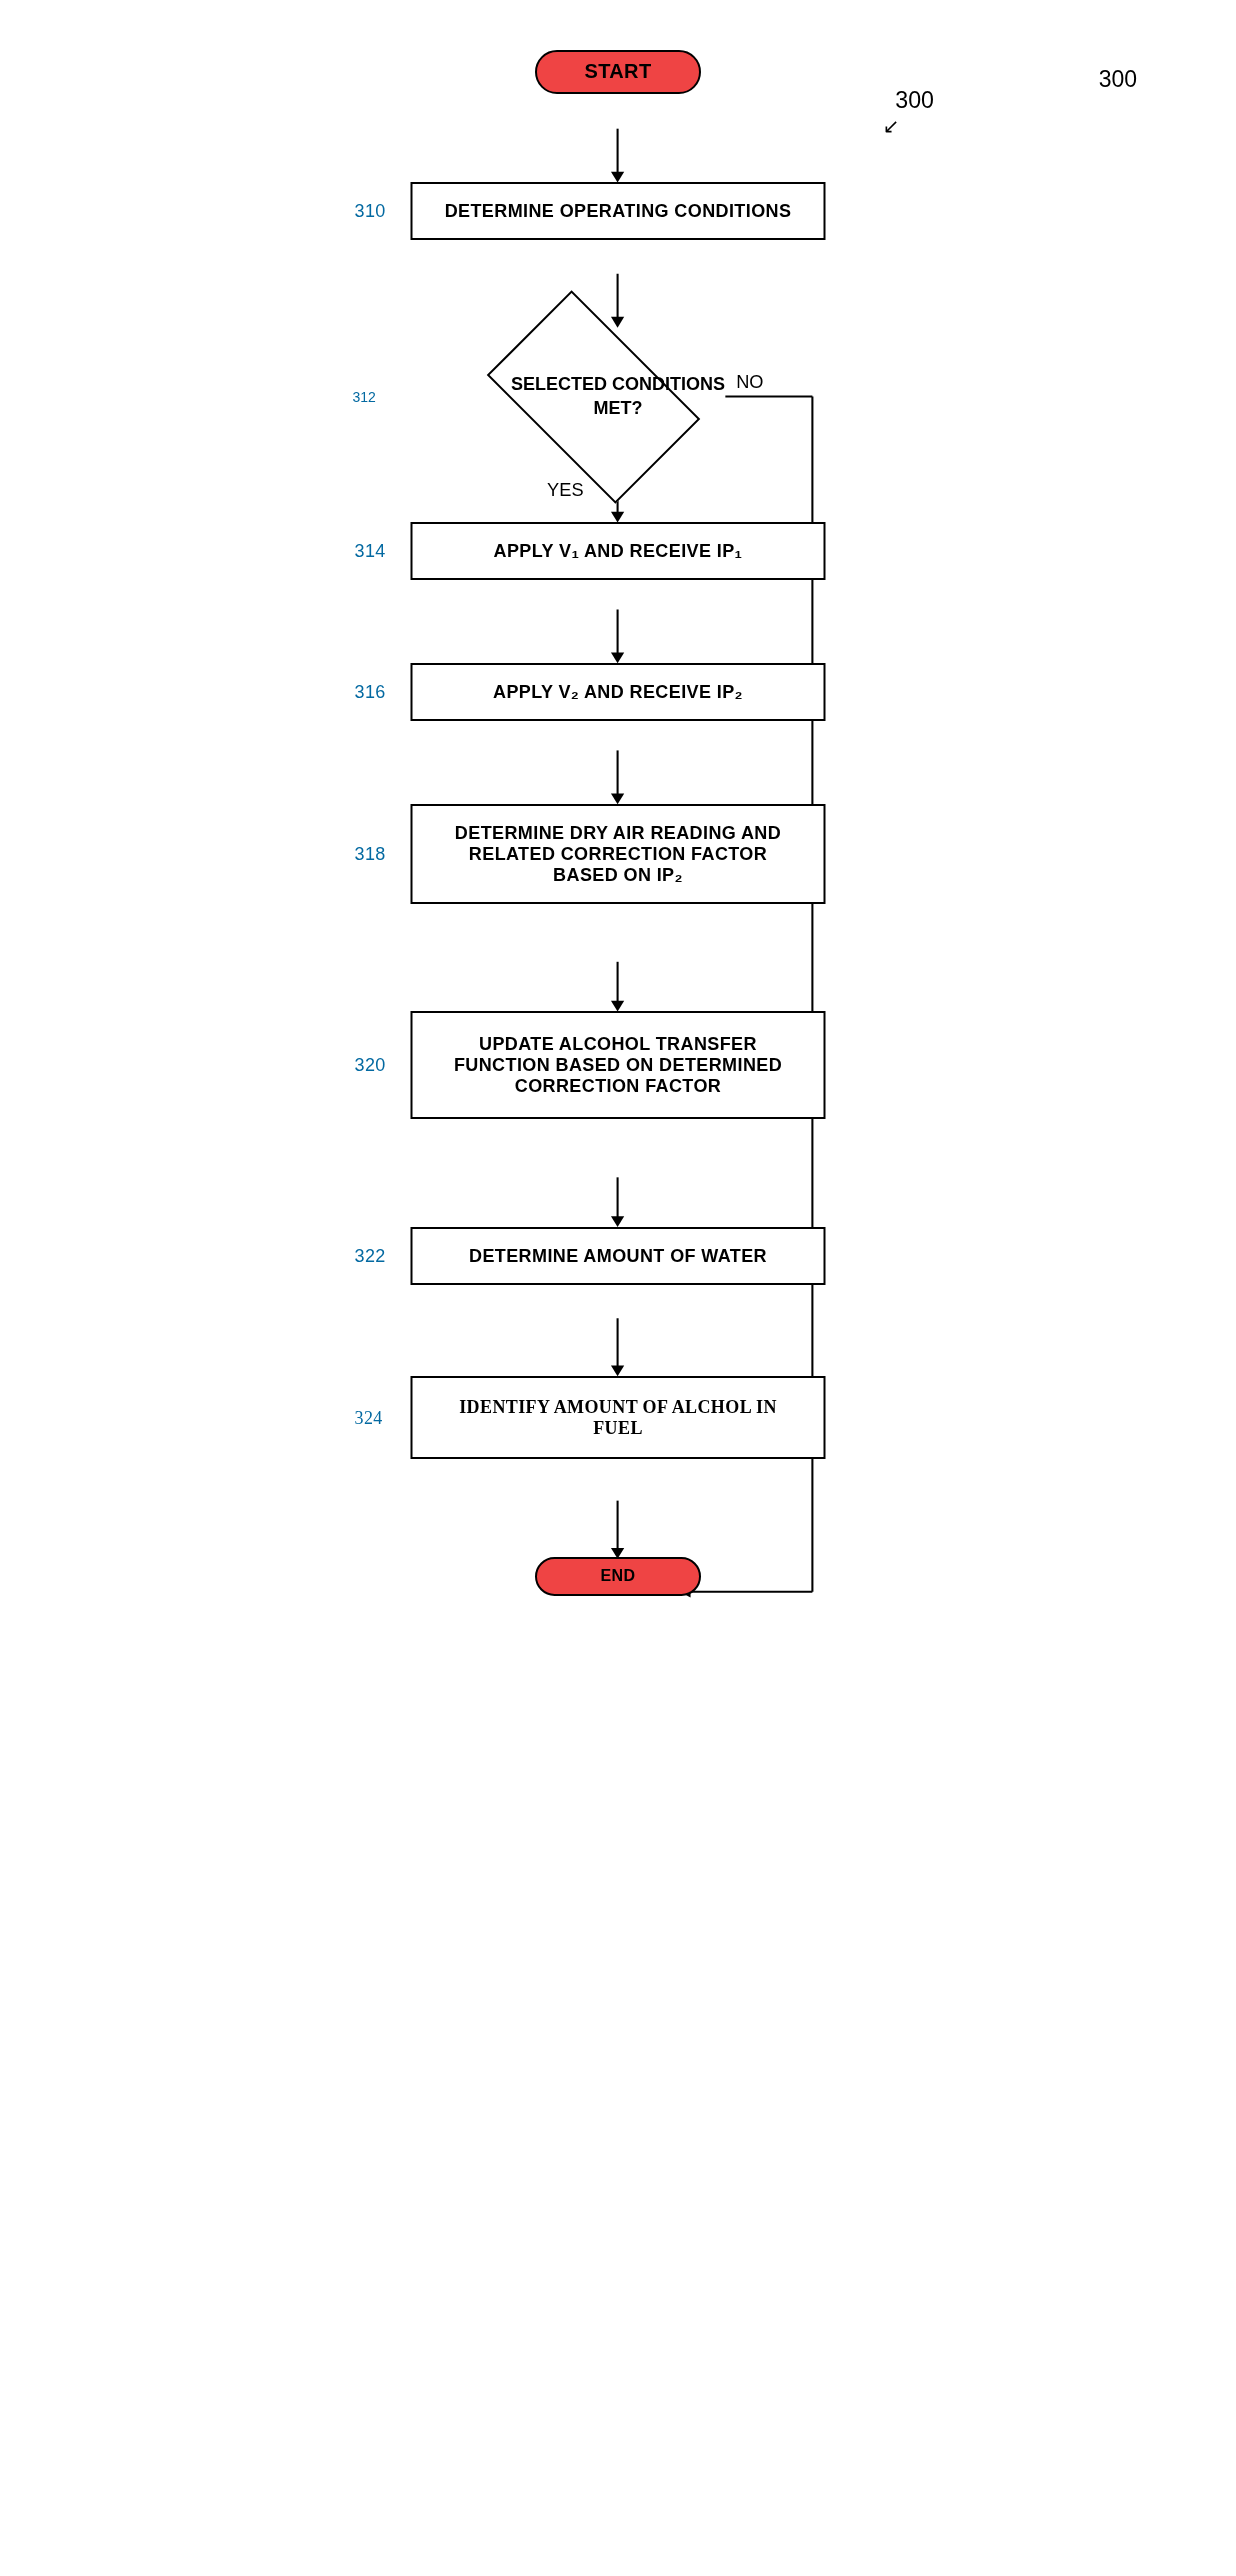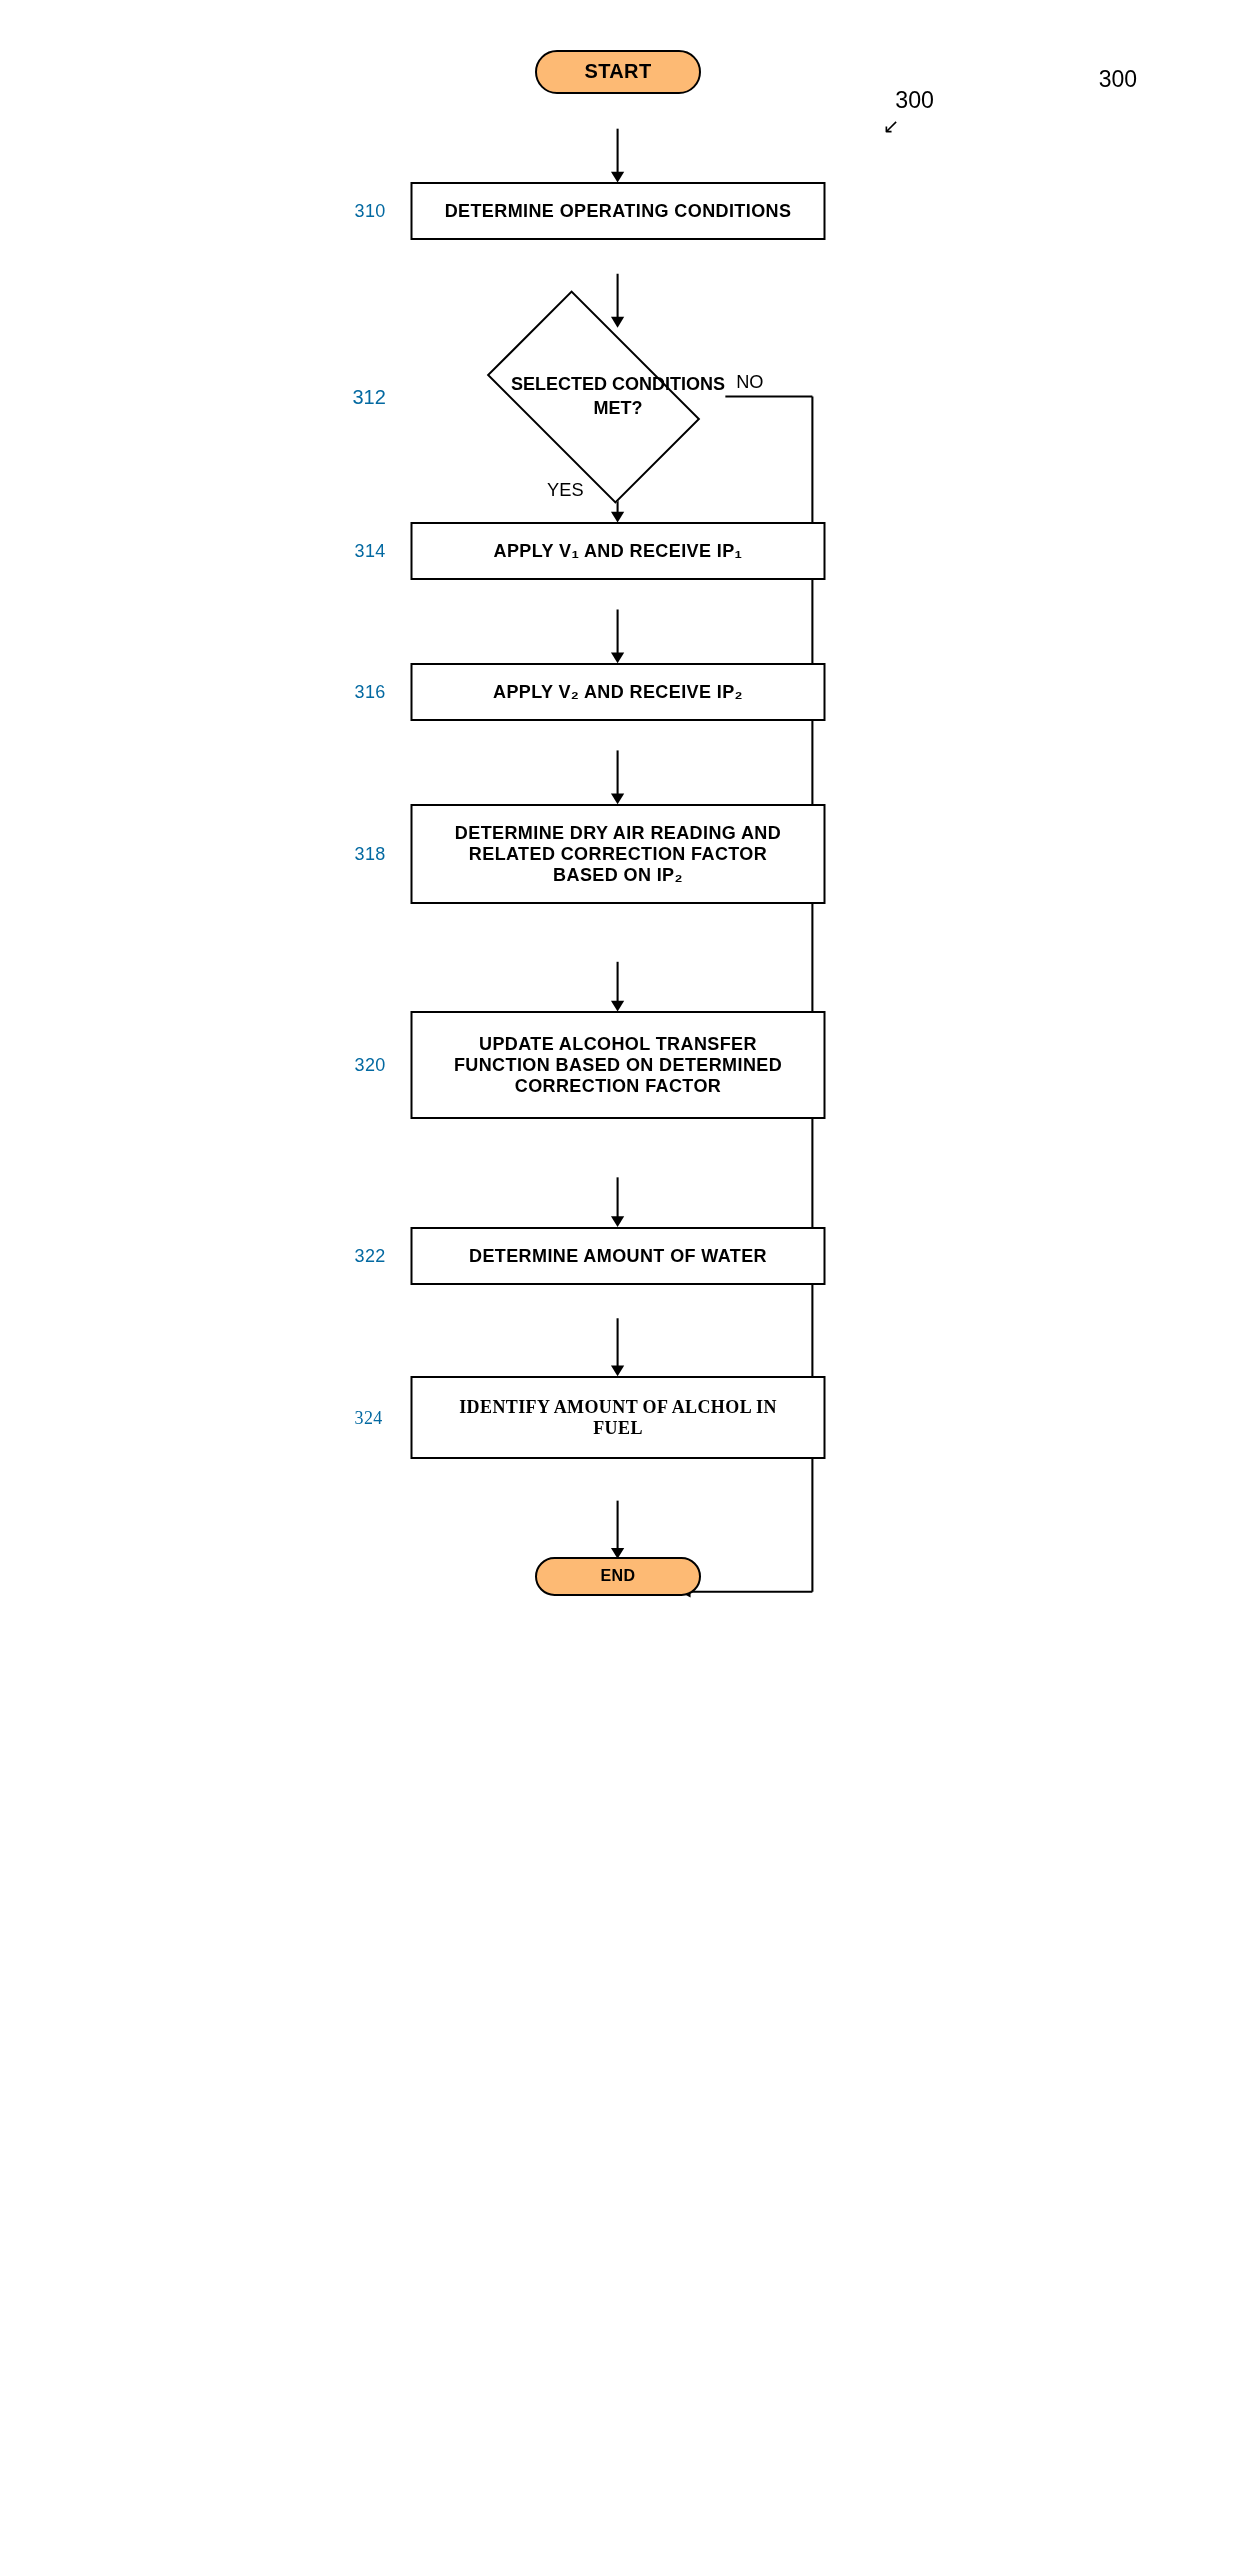--- a/index.html
+++ b/index.html
@@ -26,21 +26,21 @@
       text-align: center;
       font-size: 18px;
       font-weight: bold;
       letter-spacing: 0.4px;
       color: #000;
     }
     .node-rounded {
       border: 2.1px solid #000;
       border-radius: 33px;
       padding: 10px 33px;
-      background: #fdba74;
+      background: #ef4444;
     }
     .node-rect {
       border: 2.1px solid #000;
       padding: 15px 25px;
       background: #fff;
       min-height: 58px;
     }
     
     .step-label {
       position: absolute;
@@ -125,21 +125,21 @@
 
   <div style="position:absolute; left:50%; transform:translateX(-50%); top:182px; width:415px;">
     <div class="node node-rect" style="position:relative;">
       <span class="step-label">310</span>
       <span>DETERMINE OPERATING CONDITIONS</span>
     </div>
   </div>
 
   <div style="position:absolute; left:50%; transform:translateX(-50%); top:322px; width:415px;">
     <div style="position:relative; height:149px; display:flex; align-items:center; justify-content:center;">
-      <span class="step-label" style="position:absolute; left:-58px; top:50%; transform:translateY(-50%); font-size:20px;">312</span>
+      <span class="step-label" style="position:absolute; left:-58px; top:50%; transform:translateY(-50%); font-size:14px;">312</span>
 
       <div style="position:relative; width:232px; height:133px; display:flex; align-items:center; justify-content:flex-start;">
         <div style="position:absolute; width:182px; height:120px; border:2.1px solid #000; transform:rotate(45deg); background:#fff;"></div>
         <div style="position:relative; z-index:2; text-align:center; font-size:18px; font-weight:bold; line-height:1.3;">
           <span>SELECTED CONDITIONS MET?</span>
         </div>
       </div>
     </div>
   </div>
 

